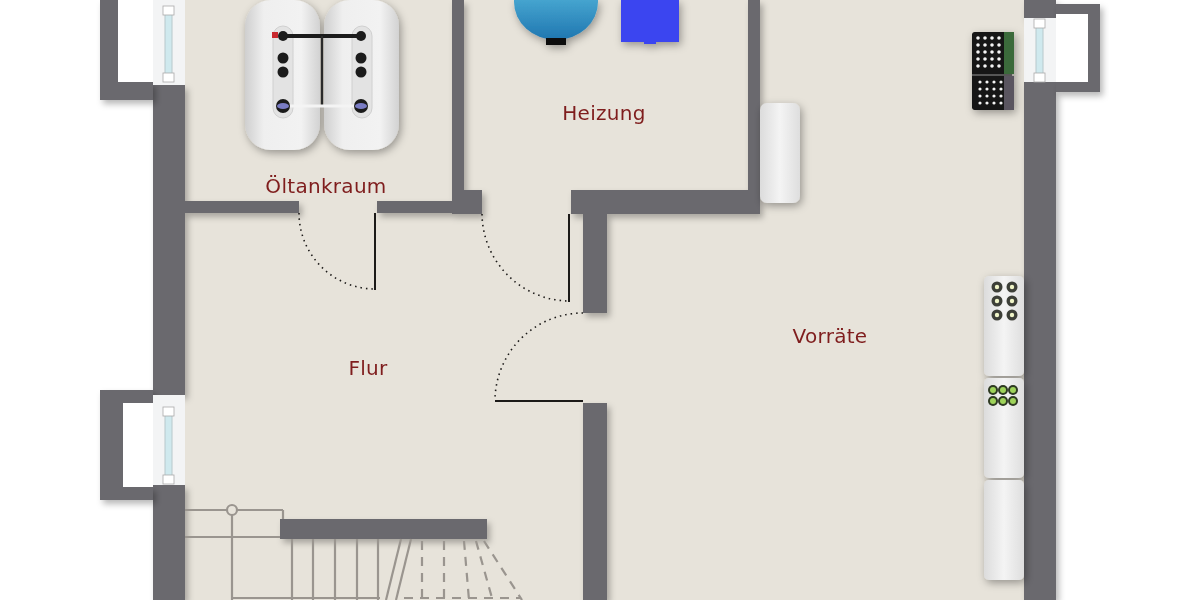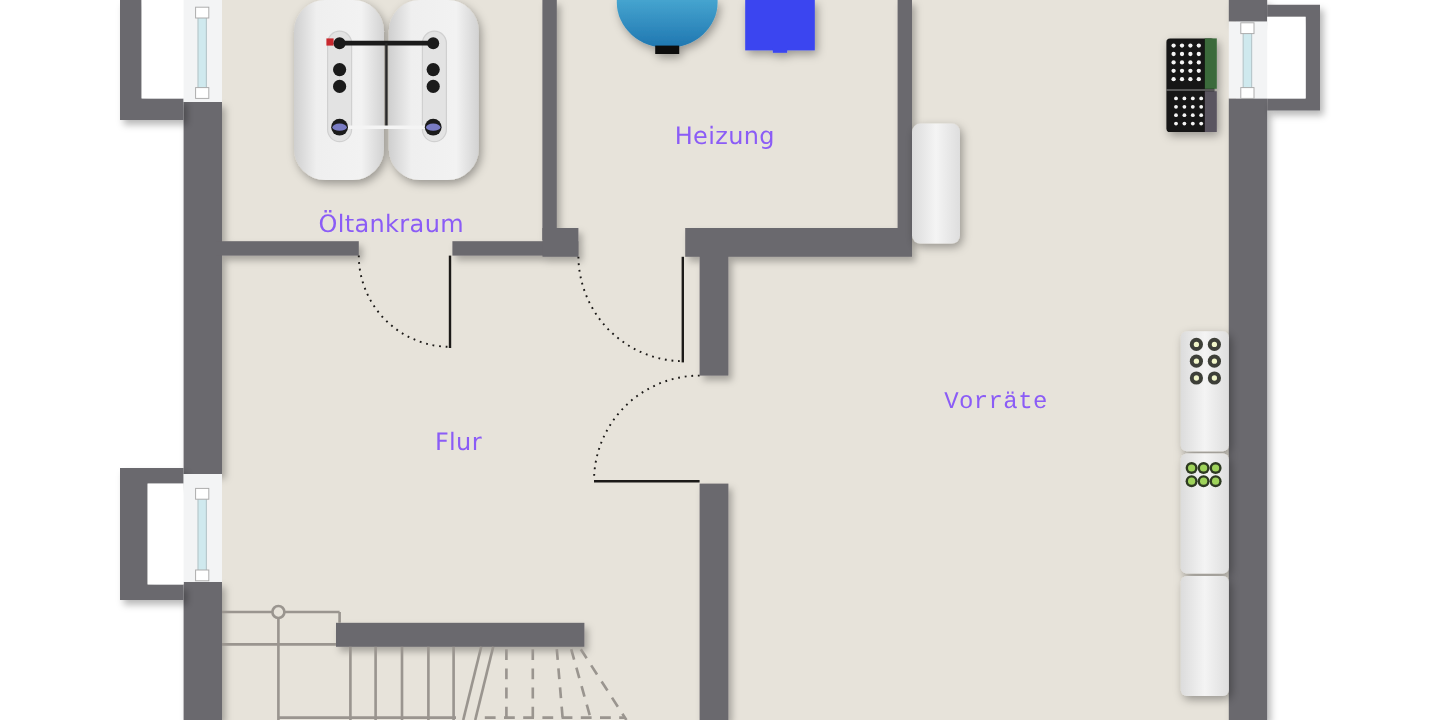--- a/index.html
+++ b/index.html
@@ -1,18 +1,18 @@
 <!DOCTYPE html>
 <html><head>
 <meta charset="utf-8">
 <style>
   html, body { margin: 0; padding: 0; background: #ffffff; }
   body { width: 1200px; height: 600px; overflow: hidden; position: relative; font-family: "DejaVu Sans", sans-serif; }
   #plan { position: absolute; left: 0; top: 0; width: 1200px; height: 600px; }
-  .room-label { position: absolute; font-family: "DejaVu Sans", sans-serif; font-size: 20px; color: #8b5cf6; letter-spacing: 0.3px; white-space: nowrap; transform: translateX(-50%); }
+  .room-label { position: absolute; font-family: "DejaVu Sans", sans-serif; font-size: 20px; color: #7f1d1d; letter-spacing: 0.3px; white-space: nowrap; transform: translateX(-50%); }
 </style>
 </head>
 <body>
 
 <svg id="plan" viewBox="0 0 1200 600" xmlns="http://www.w3.org/2000/svg">
   <defs>
     <filter id="shadow" x="-20%" y="-20%" width="140%" height="140%">
       <feDropShadow dx="3" dy="4" stdDeviation="3" flood-color="#000" flood-opacity="0.28"></feDropShadow>
     </filter>
     <filter id="softshadow" x="-30%" y="-30%" width="160%" height="160%">
@@ -237,14 +237,14 @@
       <line x1="464" y1="541" x2="469" y2="600"></line>
       <line x1="476" y1="541" x2="492" y2="598"></line>
       <line x1="484" y1="541" x2="522" y2="600"></line>
       <line x1="404" y1="598" x2="520" y2="598"></line>
     </g>
   </g>
 </svg>
 
 <div class="room-label" style="left:326px; top:174px;">Öltankraum</div>
 <div class="room-label" style="left:604px; top:101px;">Heizung</div>
-<div class="room-label" style="left:382px; top:356px;">Flur</div>
-<div class="room-label" style="left:830px; top:324px;font-family:Liberation Mono, monospace;">Vorräte</div>
+<div class="room-label" style="left:368px; top:356px;">Flur</div>
+<div class="room-label" style="left:830px; top:324px;">Vorräte</div>
 
 </body></html>

